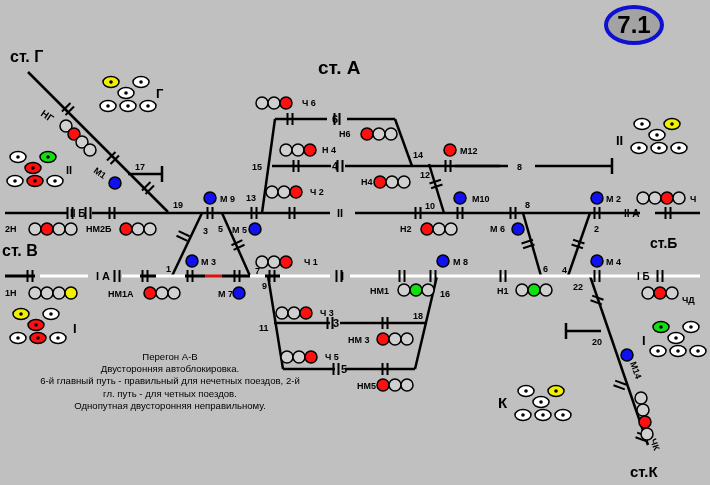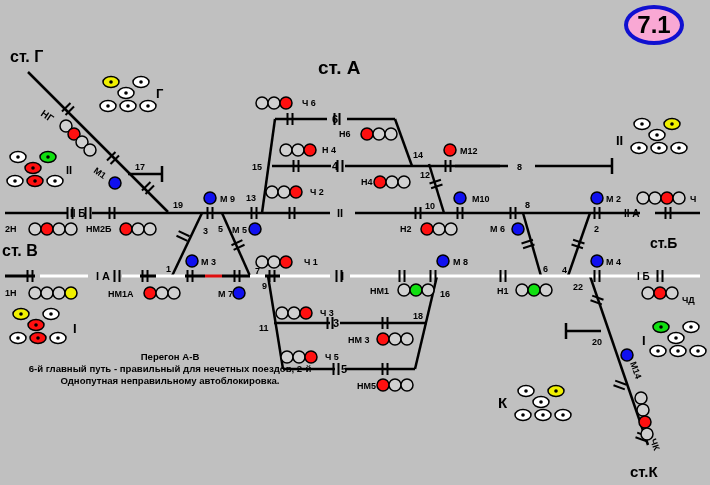--- a/index.html
+++ b/index.html
@@ -1,21 +1,21 @@
 <!DOCTYPE html>
 <html><head>
 <meta charset="utf-8">
 <style>
   html, body { margin: 0; padding: 0; background: #c0c0c0; }
   #stage { position: relative; width: 710px; height: 485px; background: #c0c0c0; overflow: hidden; font-family: "Liberation Sans", sans-serif; }
   svg { position: absolute; left: 0; top: 0; }
   .lbl { font-family: "Liberation Sans", sans-serif; font-weight: bold; fill: #000; }
-  .notes { position: absolute; left: 0; top: 351px; width: 340px; text-align: center; font-family: "Liberation Sans", sans-serif; font-weight: bold; font-size: 9.6px; line-height: 12.2px; color: #000; }
+  .notes { position: absolute; left: 0; top: 351px; width: 340px; text-align: center; font-family: "Liberation Sans", sans-serif; font-weight: normal; font-size: 9.6px; line-height: 12.2px; color: #000; }
   .notes div { white-space: nowrap; }
-  .badge { position: absolute; left: 624px; top: 5px; width: 60px; height: 40px; border: 4px solid #1010d0; border-radius: 50%; background: #f9a8d4; box-sizing: border-box; display: flex; align-items: center; justify-content: center; font-family: "Liberation Sans", sans-serif; font-weight: bold; font-size: 24px; color: #000; }
+  .badge { position: absolute; left: 604px; top: 5px; width: 60px; height: 40px; border: 4px solid #1010d0; border-radius: 50%; background: #a3a3a3; box-sizing: border-box; display: flex; align-items: center; justify-content: center; font-family: "Liberation Sans", sans-serif; font-weight: bold; font-size: 24px; color: #000; }
 </style>
 </head>
 <body>
 
 <div id="stage">
   <svg id="diagram" width="710" height="485" viewBox="0 0 710 485">
     <defs>
       <g id="joint">
         <line x1="-2.5" y1="-6" x2="-2.5" y2="6" stroke="#000" stroke-width="2"></line>
         <line x1="2.5" y1="-6" x2="2.5" y2="6" stroke="#000" stroke-width="2"></line>
@@ -425,16 +425,18 @@
         <text x="616" y="145" font-size="13" class="lbl">II</text>
         <text x="642" y="345" font-size="13" class="lbl">I</text>
         <text x="498" y="408" font-size="15" class="lbl">К</text>
       </g>
   </svg>
 
   <div class="badge">7.1</div>
 
   <div class="notes">
     <div>Перегон А-В</div>
+    <div>Двусторонняя  автоблокировка.</div>
     <div>6-й главный путь - правильный для нечетных поездов, 2-й</div>
-    <div>Однопутная неправильному автоблокировка.</div>
+    <div>гл. путь - для четных поездов.</div>
+    <div>Однопутная двусторонняя неправильному.</div>
   </div>
 </div>
 
 </body></html>

